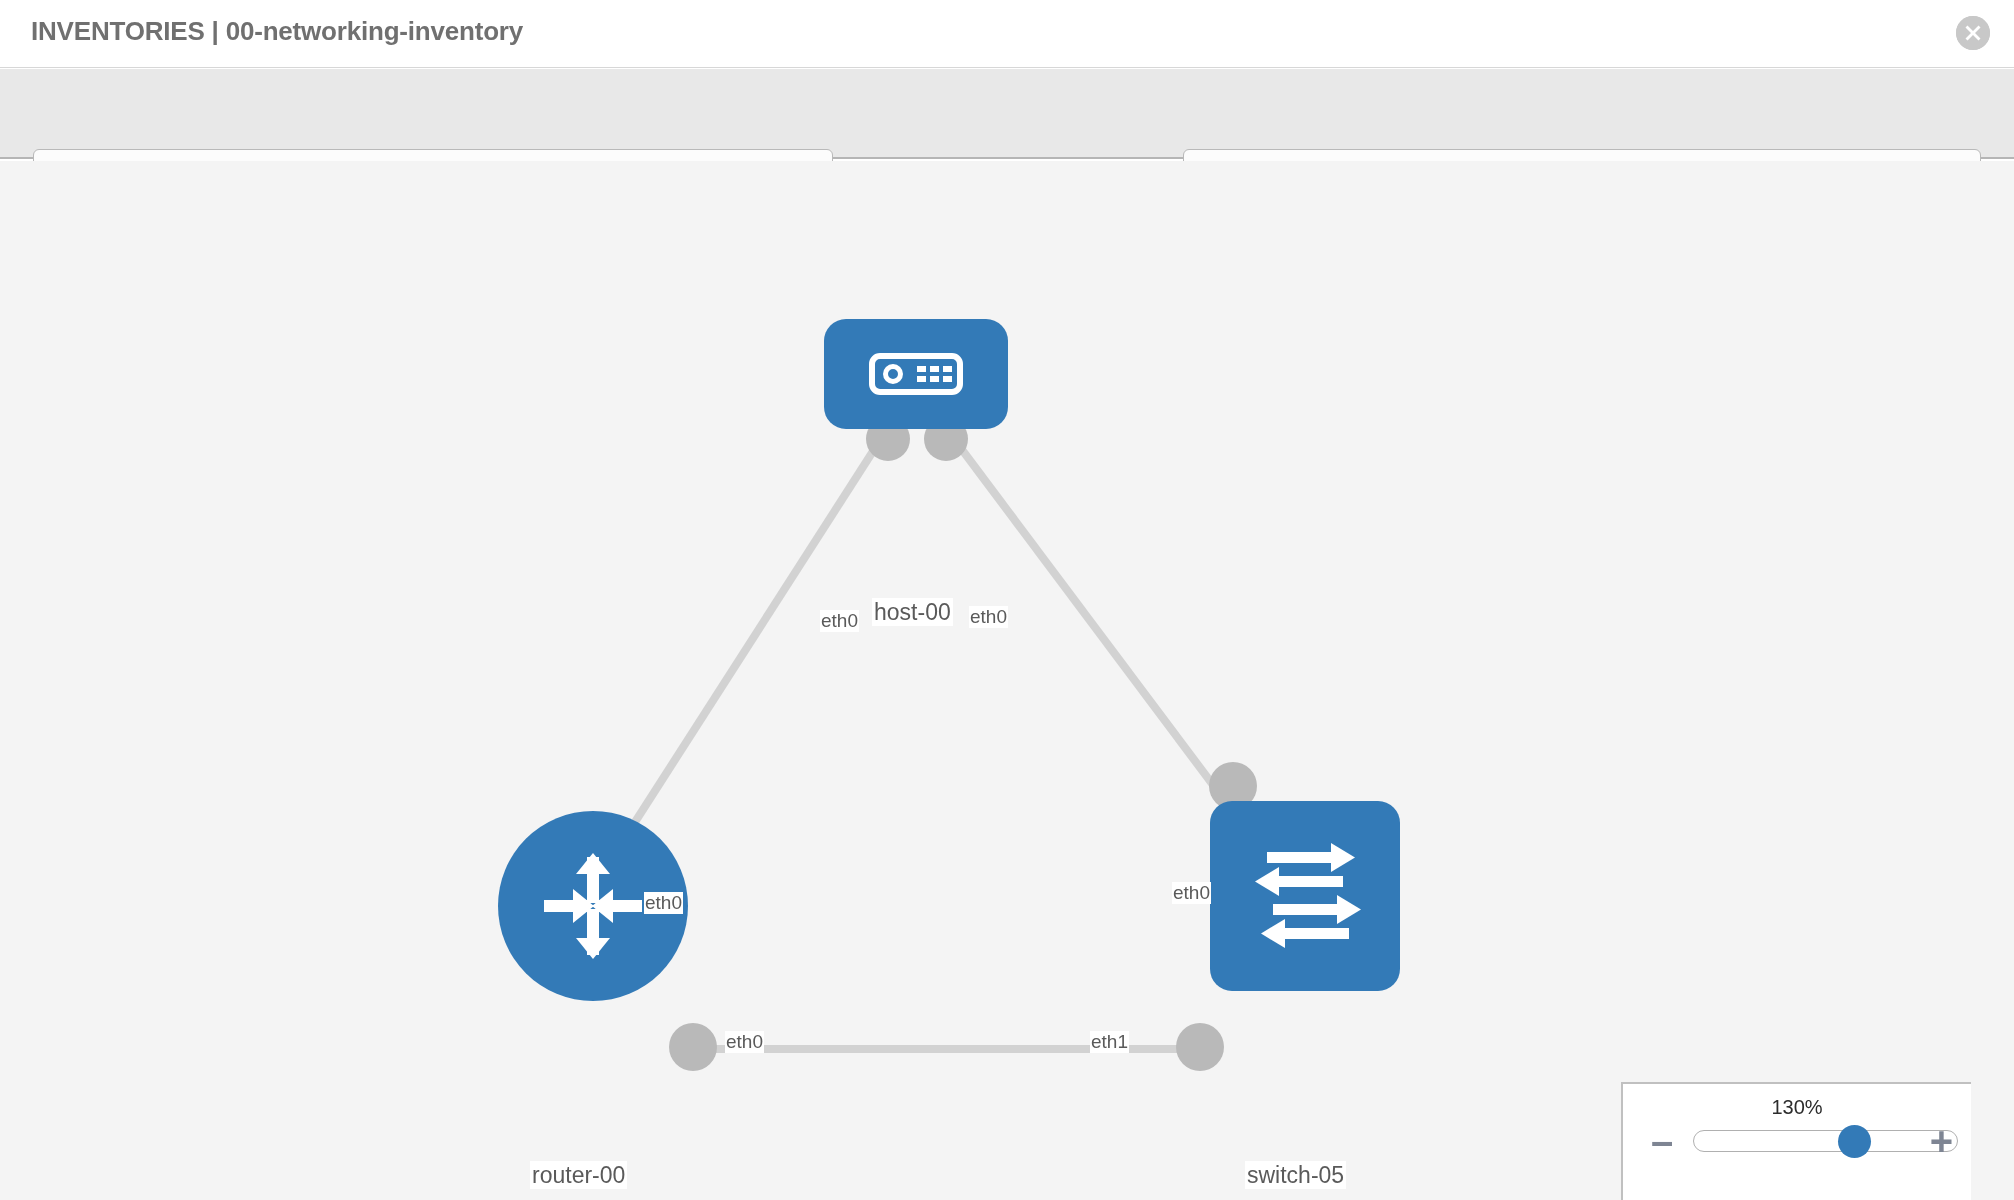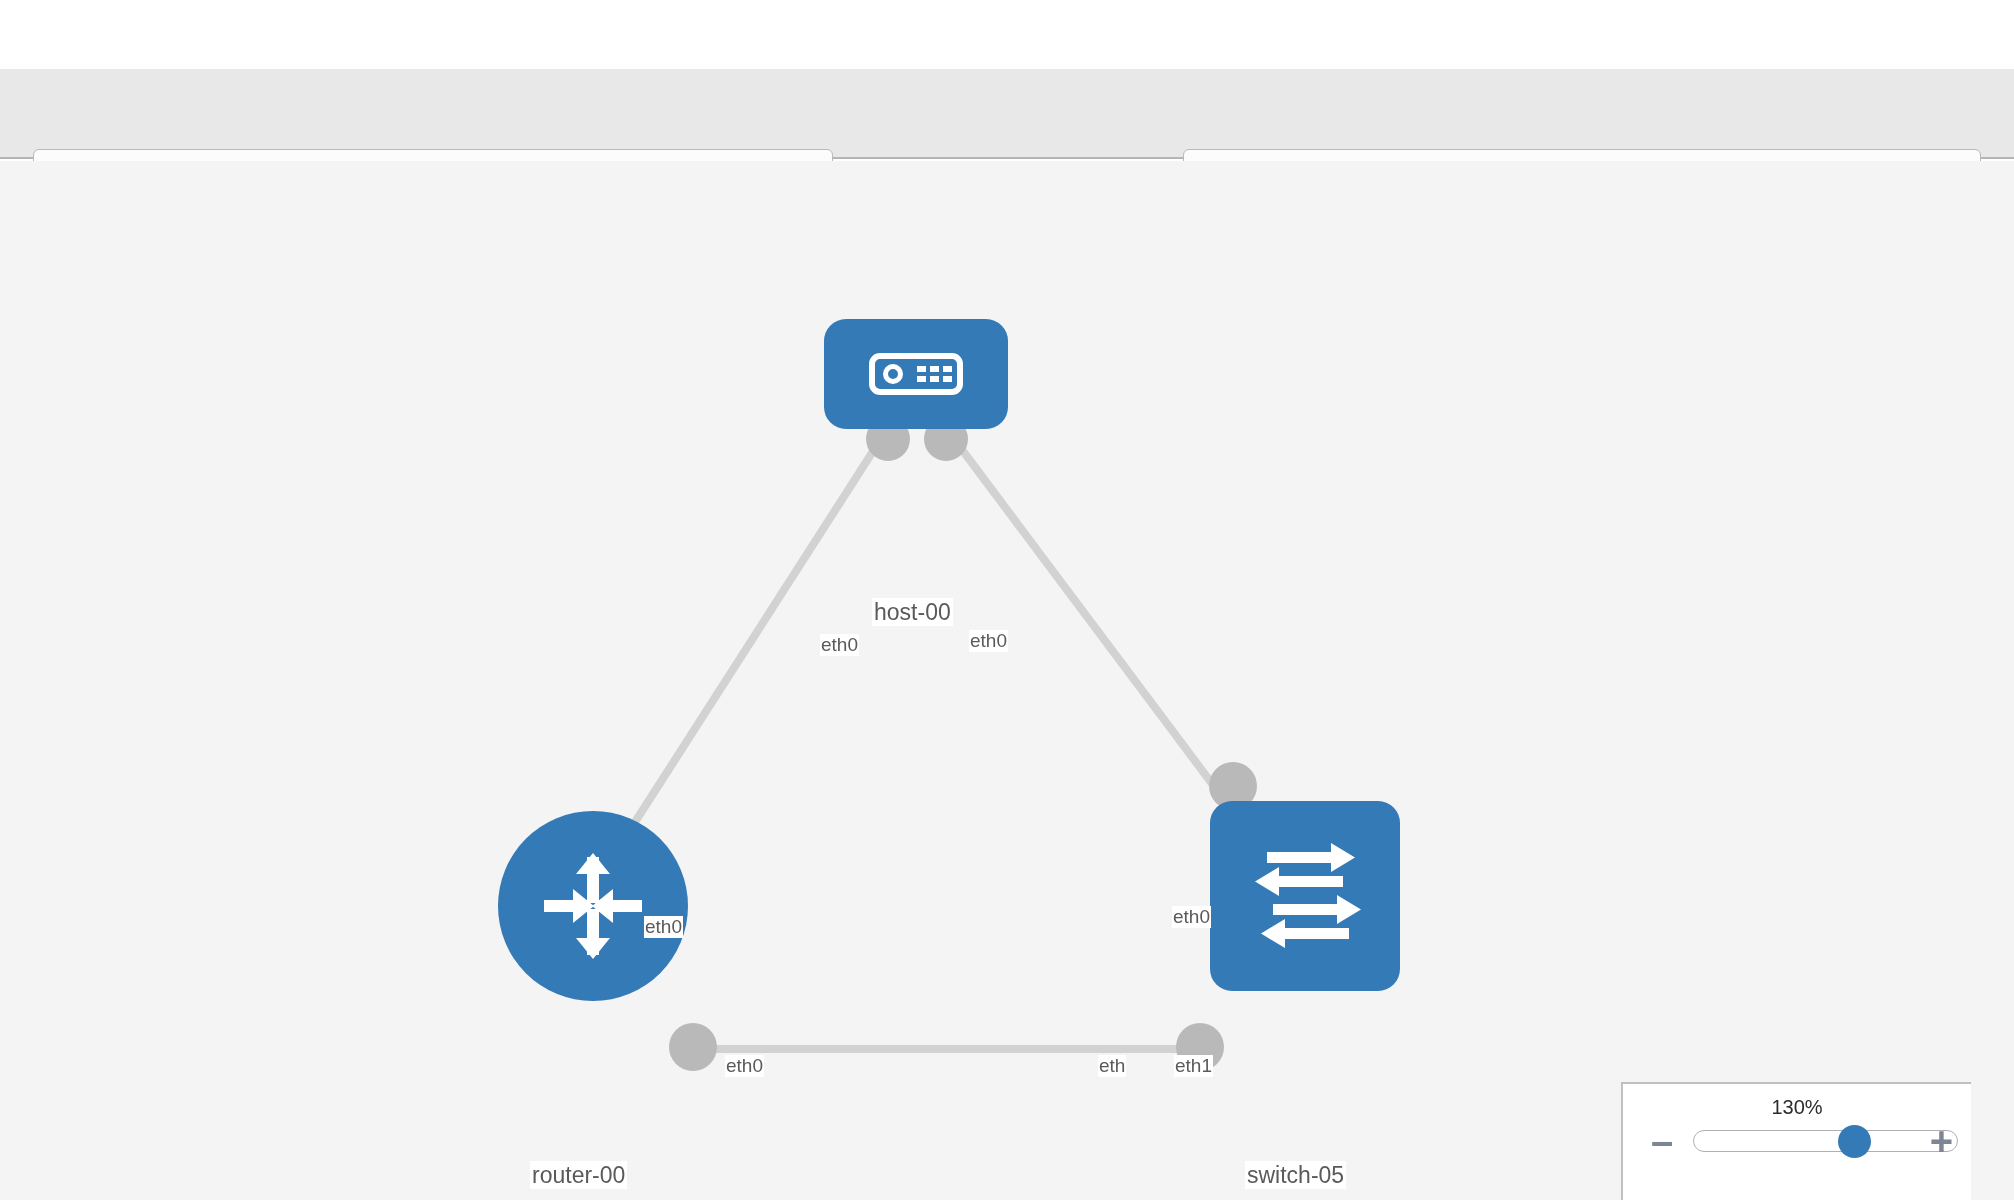--- a/index.html
+++ b/index.html
@@ -101,21 +101,20 @@
     line-height: 28px;
   }
   .edge-label {
     position: absolute;
     font-size: 19px;
     color: #5a5a5a;
     background: #ffffff;
     white-space: nowrap;
     padding: 0 1px;
     line-height: 22px;
-    margin-top: 24px;
   }
 
   
   .zoom-panel {
     position: absolute;
     left: 1621px; top: 1082px;
     width: 350px; height: 118px;
     background: #ffffff;
     border-top: 2px solid #c0c0c0;
     border-left: 2px solid #c0c0c0;
@@ -145,20 +144,29 @@
     width: 33px; height: 33px; border-radius: 50%;
     background: #337ab7;
     cursor: grab;
   }
 </style>
 </head>
 <body>
 
 <div id="app">
 
+  <div class="header">
+    <div class="header-title">INVENTORIES | 00-networking-inventory</div>
+    <div class="close-btn">
+      <svg viewBox="0 0 34 34">
+        <circle cx="17" cy="17" r="17" fill="#c8c8c8"></circle>
+        <path d="M11.5 9.5 L17 15 L22.5 9.5 L24.5 11.5 L19 17 L24.5 22.5 L22.5 24.5 L17 19 L11.5 24.5 L9.5 22.5 L15 17 L9.5 11.5 Z" fill="#ffffff"></path>
+      </svg>
+    </div>
+  </div>
 
   <div class="toolbar">
 
     <div class="select-box" id="actions-select">
       <span class="label">ACTIONS</span>
       <span class="caret"></span>
     </div>
 
     <div class="tool-icon" id="wrench-icon">
       <svg width="44" height="40" viewBox="0 0 44 40">
@@ -251,21 +259,21 @@
       </svg>
     </div>
     <div class="node-label" style="left:1245px; top:1000px;">switch-05</div>
 
     <div class="edge-label" style="left:820px; top:449px;">eth0</div>
     <div class="edge-label" style="left:969px; top:445px;">eth0</div>
     <div class="edge-label" style="left:644px; top:731px;">eth0</div>
     <div class="edge-label" style="left:1172px; top:721px;">eth0</div>
     <div class="edge-label" style="left:725px; top:870px;">eth0</div>
     <div class="edge-label" style="left:1098px; top:870px;">eth</div>
-    <div class="edge-label" style="left:1174px; top:870px;">eth1</div>
+    <div class="edge-label" style="left:1090px; top:870px;">eth1</div>
 
     <div class="zoom-panel" style="top:921px;">
       <div class="zoom-percent">130%</div>
       <div class="zoom-minus">–</div>
       <div class="zoom-track">
         <div class="zoom-handle" id="zoom-handle" style="left: 143.84px;"></div>
       </div>
       <div class="zoom-plus">+</div>
     </div>
 

